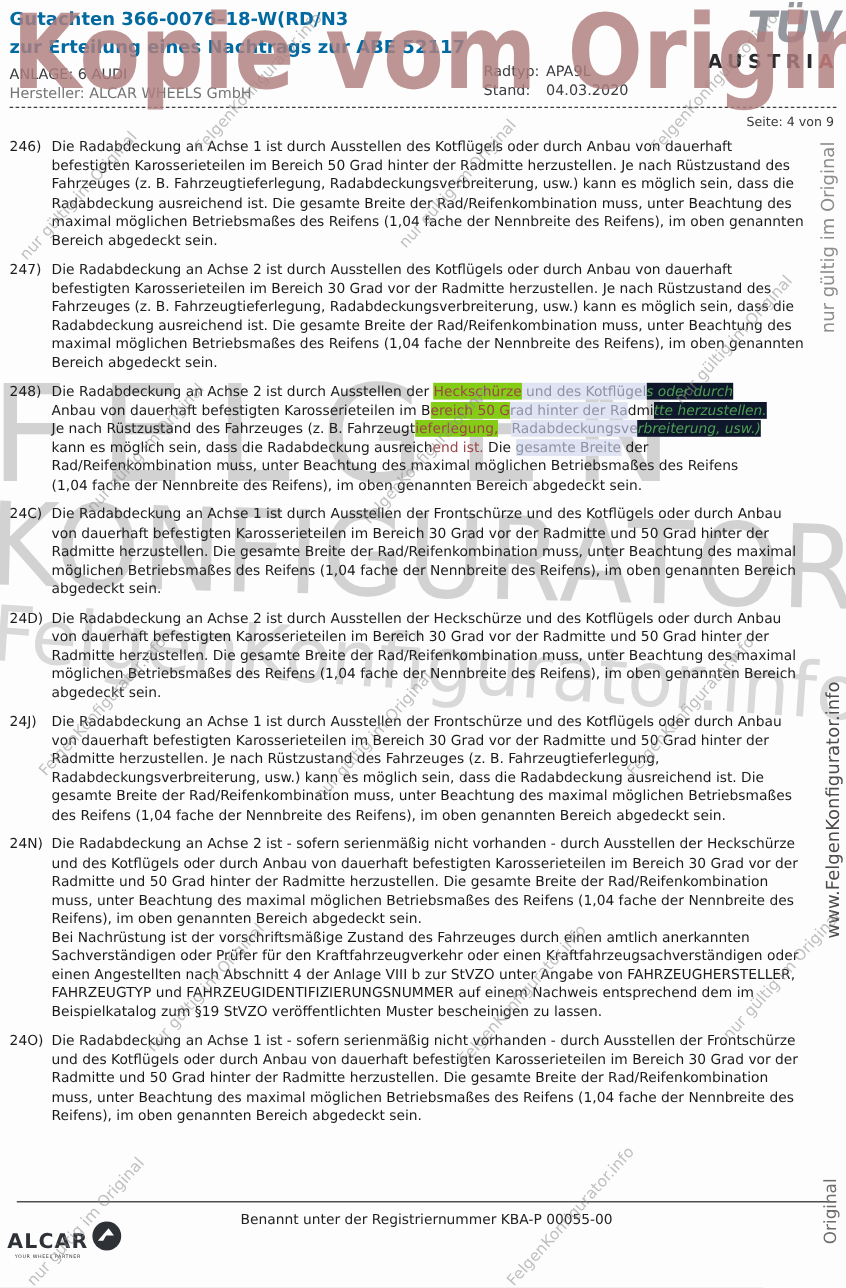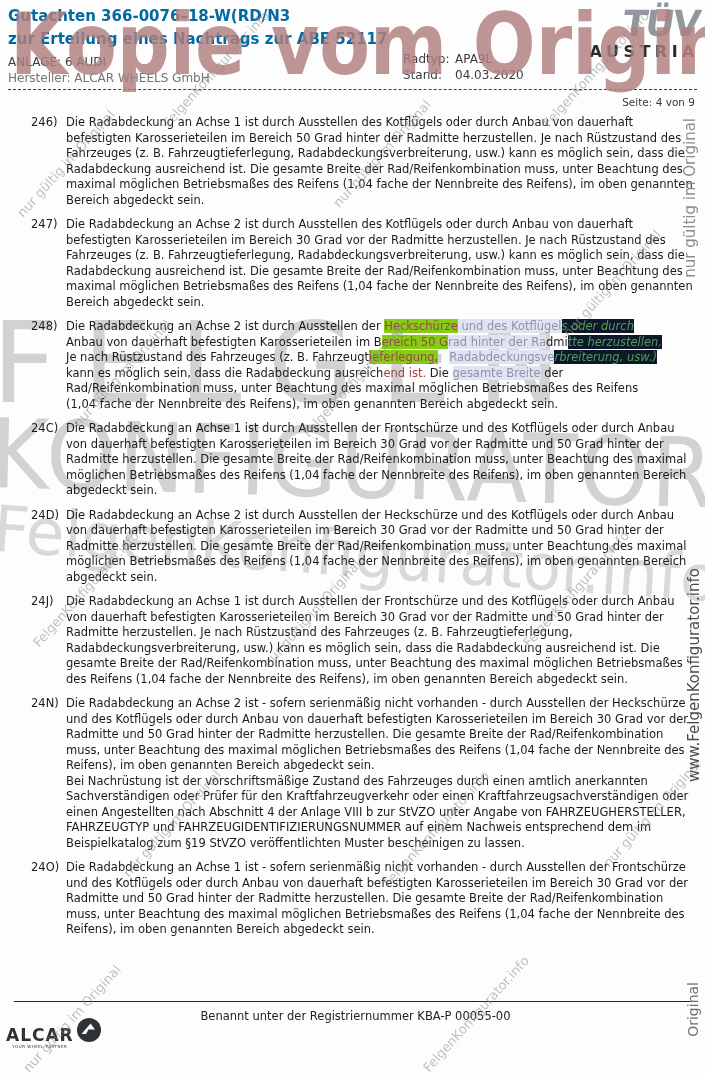--- a/index.html
+++ b/index.html
@@ -43,21 +43,21 @@
   .tuv-logo{position:absolute;right:6px;top:6px;text-align:right;line-height:1;}
   .tuv-word{font-size:36px;font-weight:bold;color:#94979e;transform:skewX(-8deg);
             display:inline-block;letter-spacing:-2px;}
   .tuv-austria{margin-top:2px;font-size:16px;font-weight:bold;letter-spacing:4.5px;color:#2a2a2e;}
   .tuv-austria .red-a{color:#b4342f;}
 
   .dash-rule{margin:4px 8px 0 8px;border-top:1.5px dashed #3f3f3f;}
   .page-num{margin:6px 10px 0 0;text-align:right;font-size:10.5px;color:#3a3a3a;}
 
   
-  .paras{margin-top:7px;margin-left:23px;}
+  .paras{margin-top:7px;}
   .para{display:flex;margin:0 0 9px 8px;}
   .para-num{flex:none;width:35px;font-size:11.5px;line-height:15.5px;}
   .para-body{width:632px;font-size:11.5px;line-height:15.5px;}
   .blk{white-space:normal;}
   .seg-line{white-space:pre;}
   .hl-r{color:#9c4646;background:#84cc16;}
   .hl-rt{color:#9c4646;}
   .hl-l{color:#8f93a6;background:#e0e3f2;}
   .hl-g{color:#4e9e55;background:#0f172a;font-style:italic;}
 

